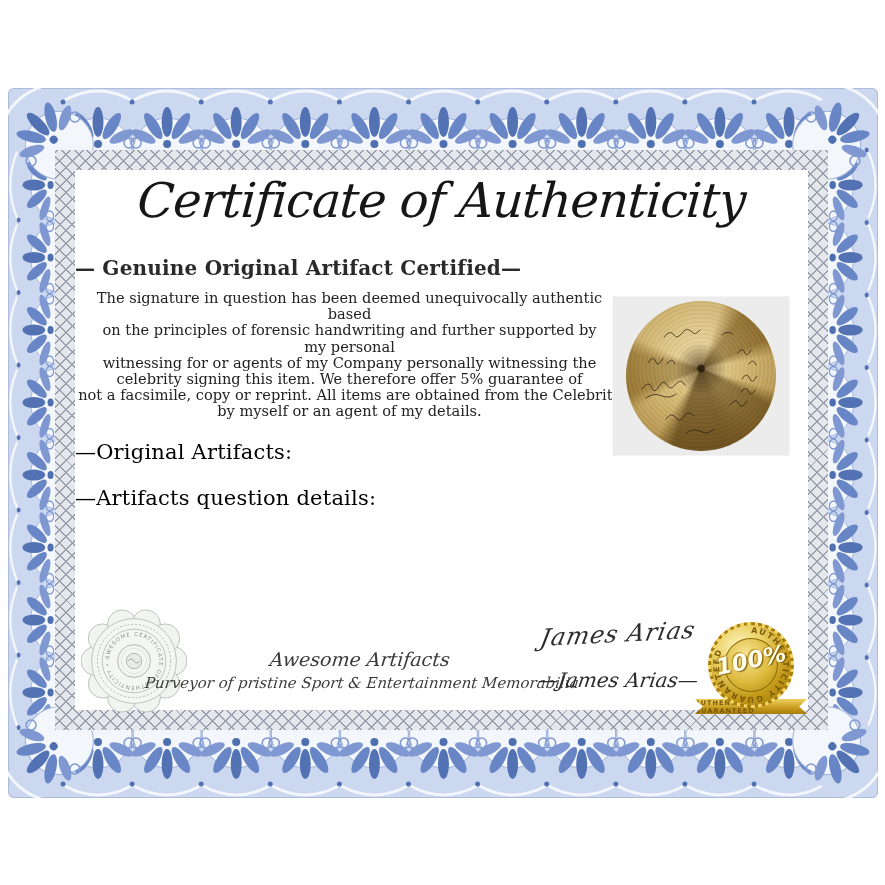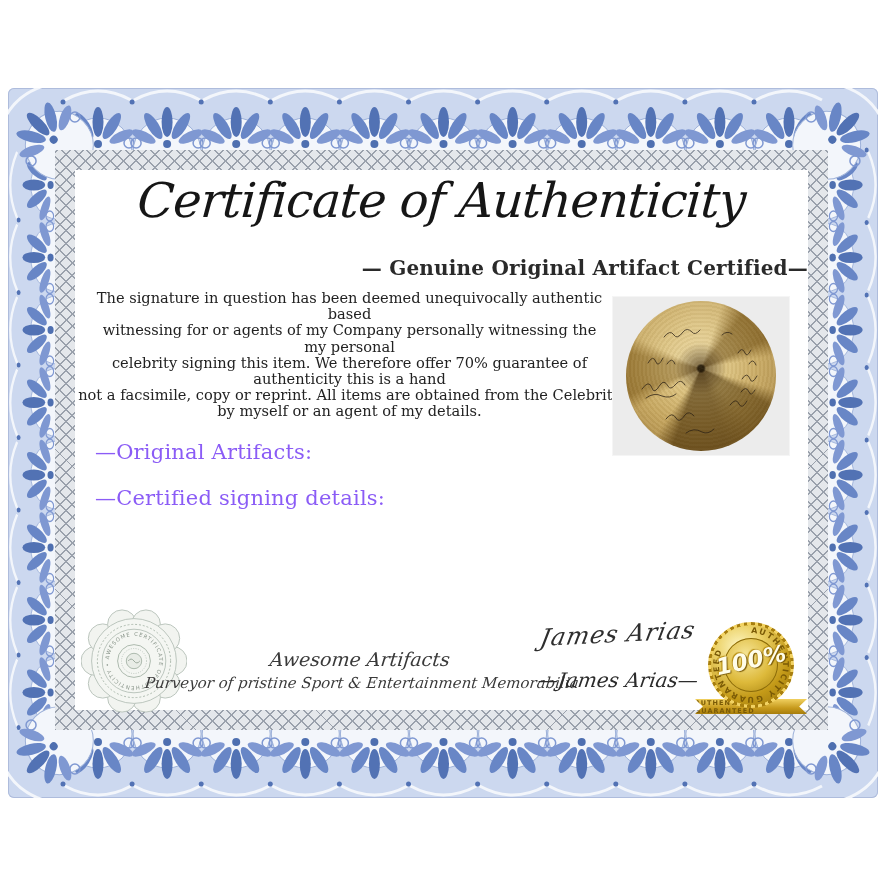--- a/index.html
+++ b/index.html
@@ -27,28 +27,28 @@
   }
   .paper{position:relative;width:100%;height:100%;background:#ffffff;}
 
   
   .title{
     position:absolute;left:0;right:0;top:2px;text-align:center;
     font-style:italic;font-weight:500;font-size:48px;letter-spacing:-1px;
     color:#161616;transform:skewX(-4deg);
   }
   .subtitle{
-    position:absolute;left:0;right:0;top:86px;text-align:right;
+    position:absolute;left:0;right:0;top:86px;text-align:left;
     font-size:20px;font-weight:700;color:#2a2a2a;letter-spacing:.2px;
   }
   .body-text{
     position:absolute;left:2px;top:120px;width:545px;text-align:center;
     font-size:14.6px;line-height:16.2px;color:#222;
   }
-  .section-label{position:absolute;left:20px;font-size:21px;color:#8b5cf6;letter-spacing:.2px;}
+  .section-label{position:absolute;left:0;font-size:21px;color:#000000;letter-spacing:.2px;}
   .sec1{top:270px;}
   .sec2{top:316px;}
 
   
   .photo{
     position:absolute;left:537px;top:126px;width:178px;height:160px;
     background:#ececec;box-shadow:0 0 0 1px #f5f5f5 inset;
   }
   .cymbal{
     position:absolute;left:14px;top:5px;width:150px;height:150px;border-radius:50%;
@@ -189,24 +189,24 @@
 
     <div class="lattice">
       <div class="paper">
 
         <div class="title">Certificate of Authenticity</div>
 
         <div class="subtitle">— Genuine Original Artifact Certified—</div>
 
         <div class="body-text">
           <div>The signature in question has been deemed unequivocally authentic based</div>
+          <div>on the principles of forensic handwriting and further supported by</div>
+          <div>my personal</div>
           <div>witnessing for or agents of my Company personally witnessing the</div>
-          <div>my personal</div>
-          <div>celebrity signing this item. We therefore offer 70% guarantee of</div>
-          <div>authenticity this is a hand</div>
+          <div>celebrity signing this item. We therefore offer 5% guarantee of</div>
           <div>not a facsimile, copy or reprint. All items are obtained from the Celebrity</div>
           <div>by myself or an agent of my details.</div>
         </div>
 
         <div class="photo">
           <div class="cymbal">
             <svg class="autographs" viewBox="0 0 150 150" xmlns="http://www.w3.org/2000/svg">
               <g fill="none" stroke="#2a2015" stroke-width="1" opacity="0.75" stroke-linecap="round">
                 <path d="M38,36 q6,-8 10,-2 q3,5 9,-3 q4,-5 9,0 q3,4 8,-2"></path>
                 <path d="M22,62 q5,-9 8,-1 q2,6 7,-4 m4,6 q5,-8 8,0"></path>
@@ -218,21 +218,21 @@
                 <path d="M116,78 q5,-8 8,0 q2,6 7,-3 m-16,16 q5,-7 8,0 q2,5 6,-2"></path>
                 <path d="M104,104 q6,-8 9,-1 q3,6 8,-3"></path>
                 <path d="M96,34 q5,-5 10,-1"></path>
               </g>
             </svg>
           </div>
         </div>
 
         <div class="section-label sec1">—Original Artifacts:</div>
 
-        <div class="section-label sec2">—Certified signing details:</div>
+        <div class="section-label sec2">—Artifacts question details:</div>
 
         <svg class="seal" viewBox="0 0 110 110" xmlns="http://www.w3.org/2000/svg">
           <g stroke="#b9c4bb" fill="#f2f4f0">
             <circle cx="95" cy="55" r="15"></circle>
               <circle cx="87.4" cy="78.5" r="15"></circle>
             <circle cx="67.4" cy="93" r="15"></circle>
               <circle cx="42.6" cy="93" r="15"></circle>
             <circle cx="22.6" cy="78.5" r="15"></circle>
               <circle cx="15" cy="55" r="15"></circle>
             <circle cx="22.6" cy="31.5" r="15"></circle>

